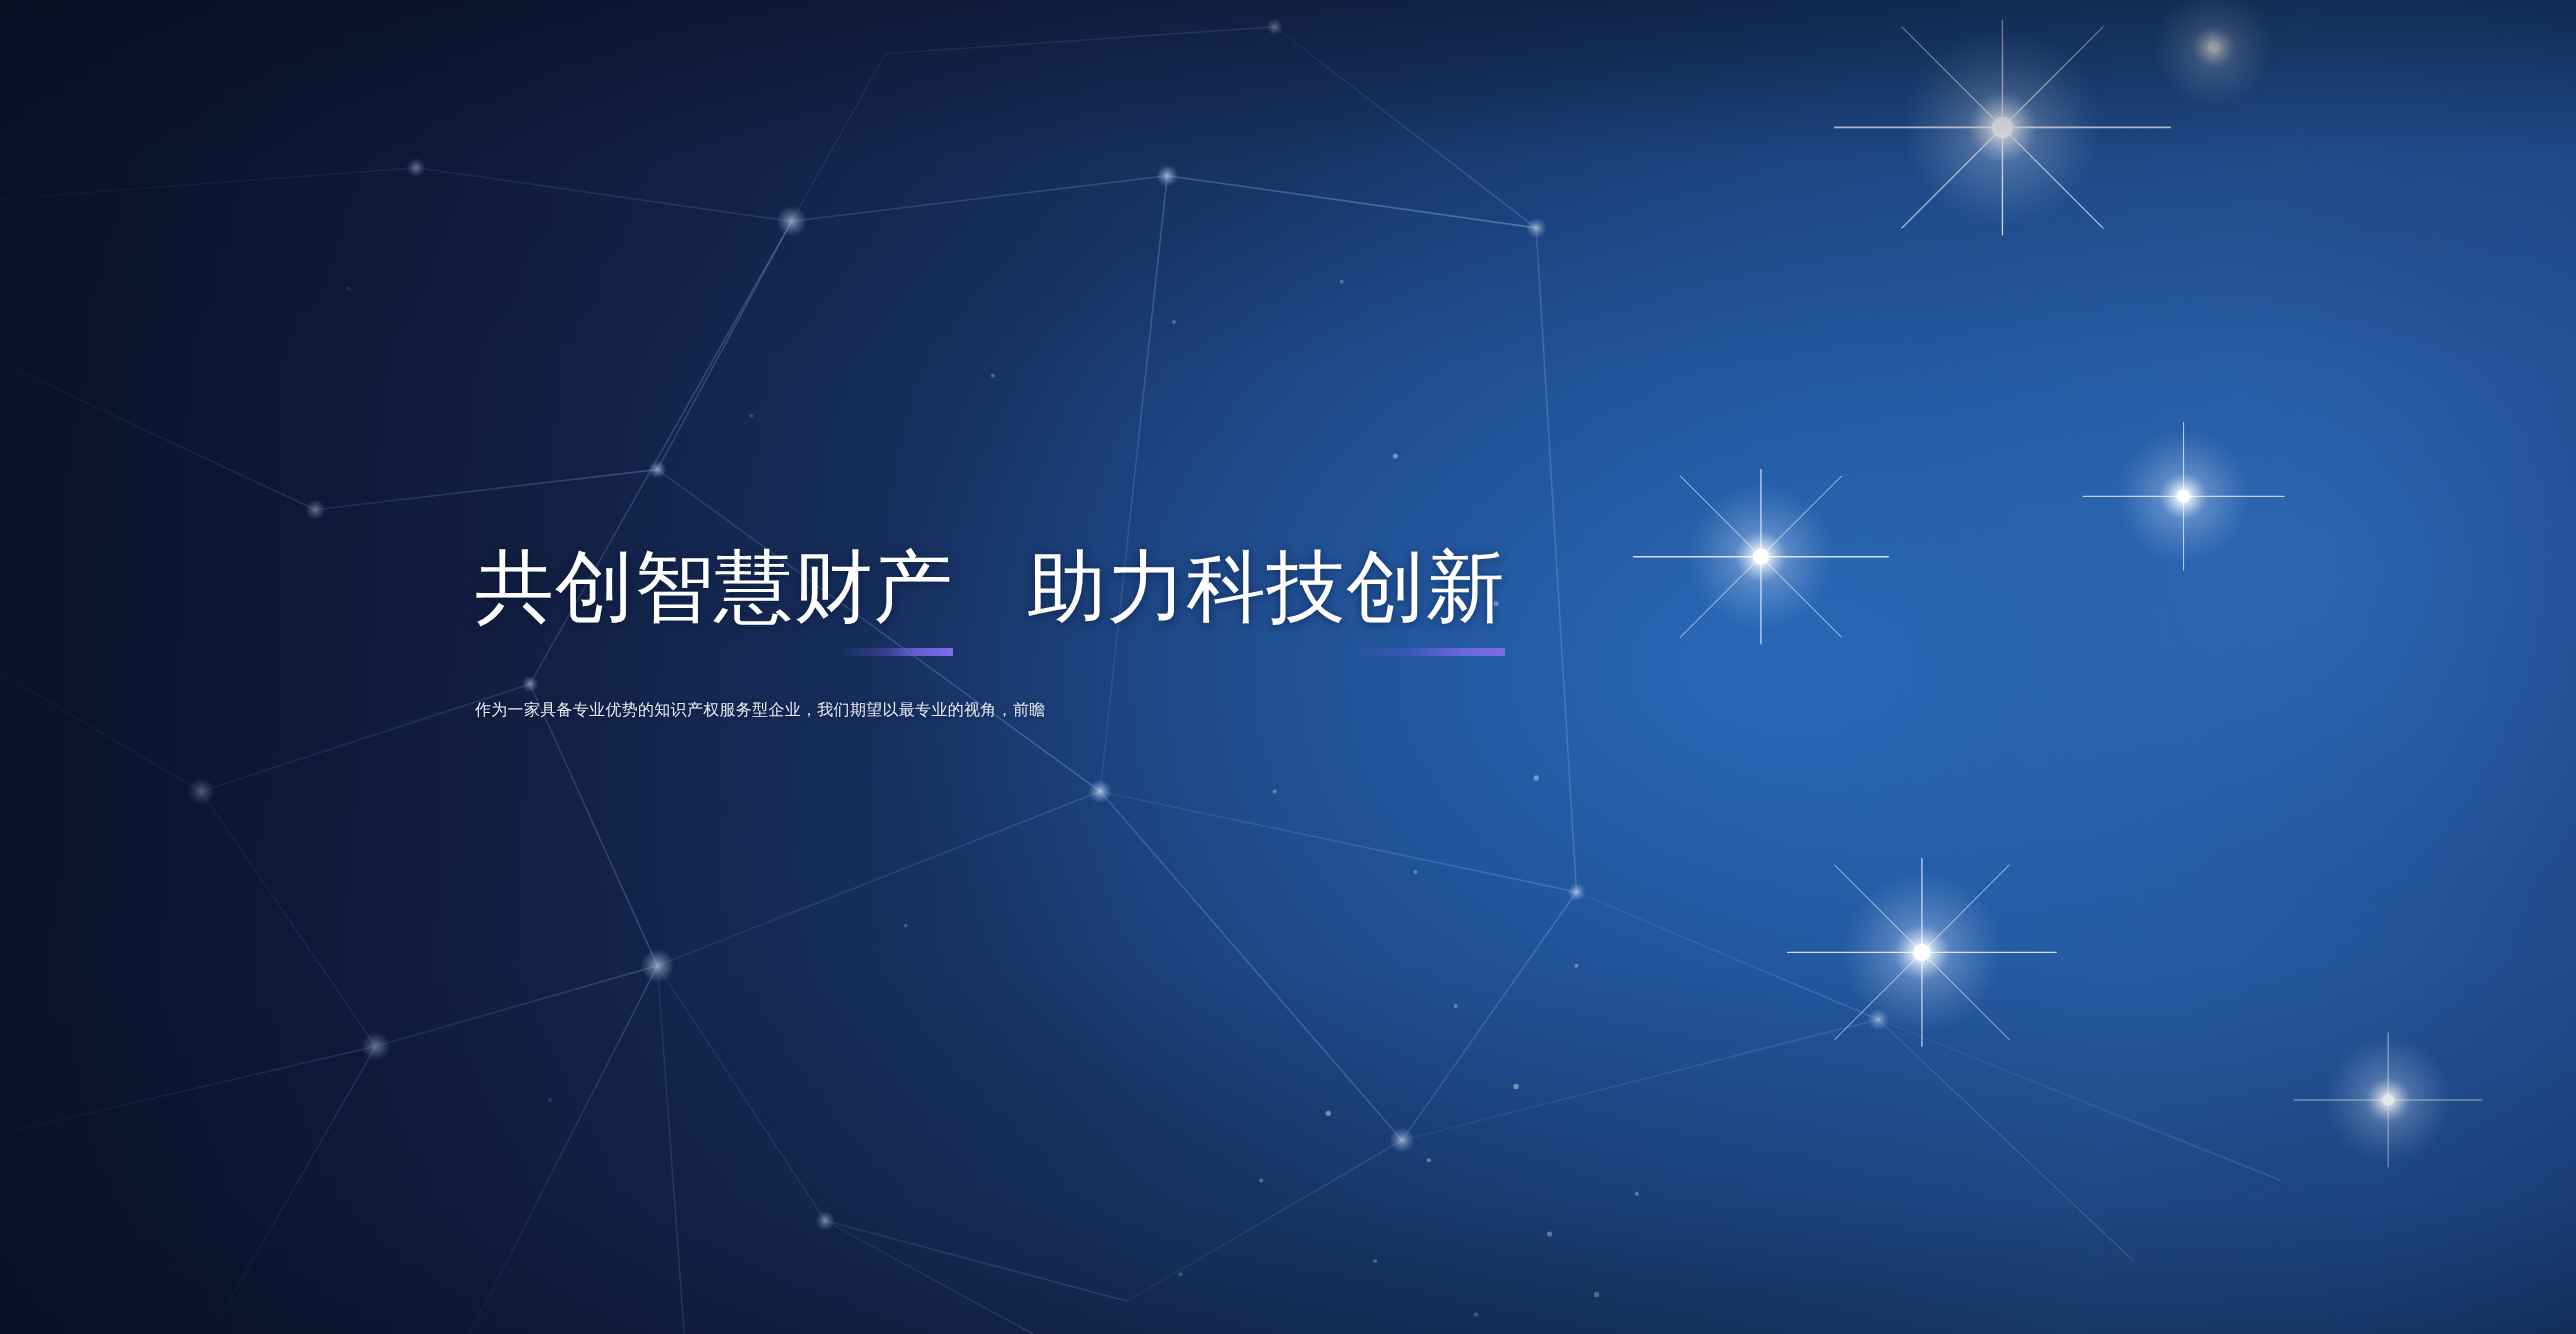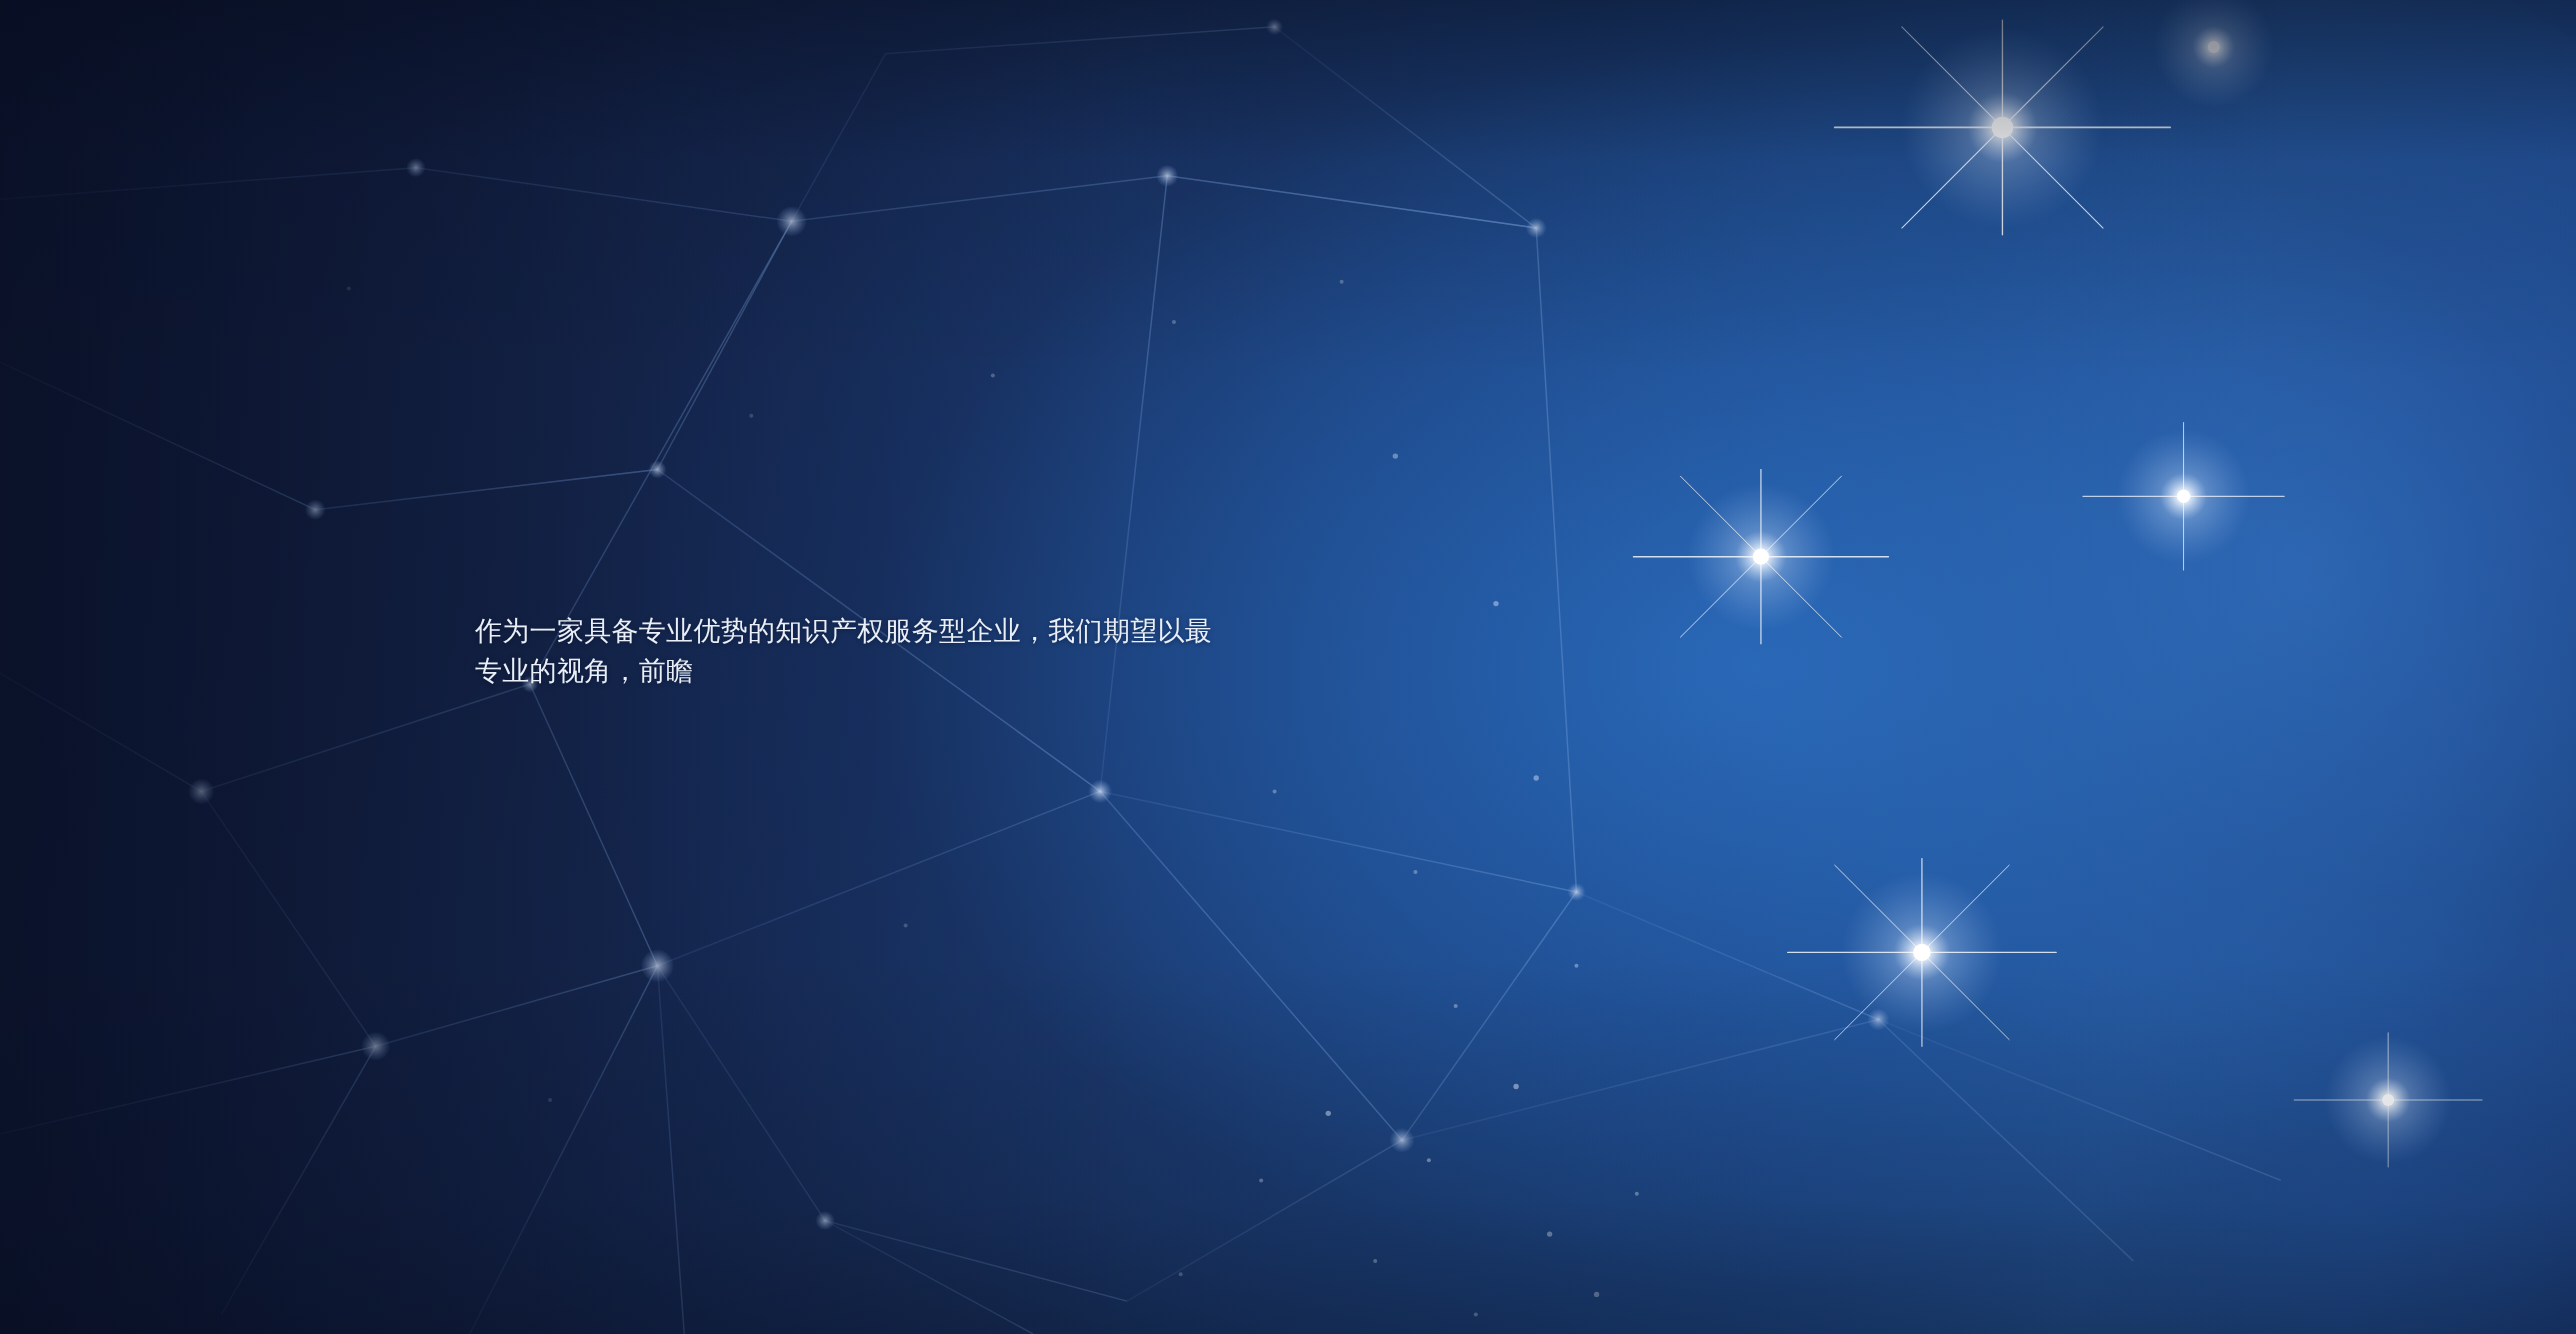--- a/index.html
+++ b/index.html
@@ -46,21 +46,21 @@
 
   .accent{
     position:absolute; height:8px; bottom:-29.5px; right:0; width:113px;
     background:linear-gradient(to right, rgba(104,90,224,0) 0%, rgba(104,90,224,0.35) 38%, rgba(116,104,232,0.85) 70%, #7b6ce8 100%);
   }
   .accent.wide{ width:151px; }
 
   .body-copy{
     margin-top:64px;
     width:758px;
-    font-size:27px;
+    font-size:16px;
     line-height:40px;
     color:#e9eef7;
     letter-spacing:0.3px;
     text-shadow:0 0.7px 4px rgba(4,14,40,0.5);
   }
   .body-copy p{ margin:0; }
 </style>
 </head>
 <body>
 
@@ -373,20 +373,29 @@
       <circle cx="2290" cy="1160" r="4" opacity="0.45"></circle>
         <circle cx="2000" cy="420" r="3" opacity="0.3"></circle>
     </g>
   </svg>
 
   <div class="leftdark"></div>
   <div class="vignette"></div>
 
   <div class="content">
 
+    <h1 class="headline">
+      <span class="seg">
+        <span>共创智慧财产</span>
+        <span class="accent"></span>
+      </span><span class="gap"></span><span class="seg">
+        <span>助力科技创新</span>
+        <span class="accent wide"></span>
+      </span>
+    </h1>
 
     <div class="body-copy">
       <p>作为一家具备专业优势的知识产权服务型企业，我们期望以最专业的视角，前瞻</p>
     </div>
 
   </div>
 </div>
 
 
 </body></html>

